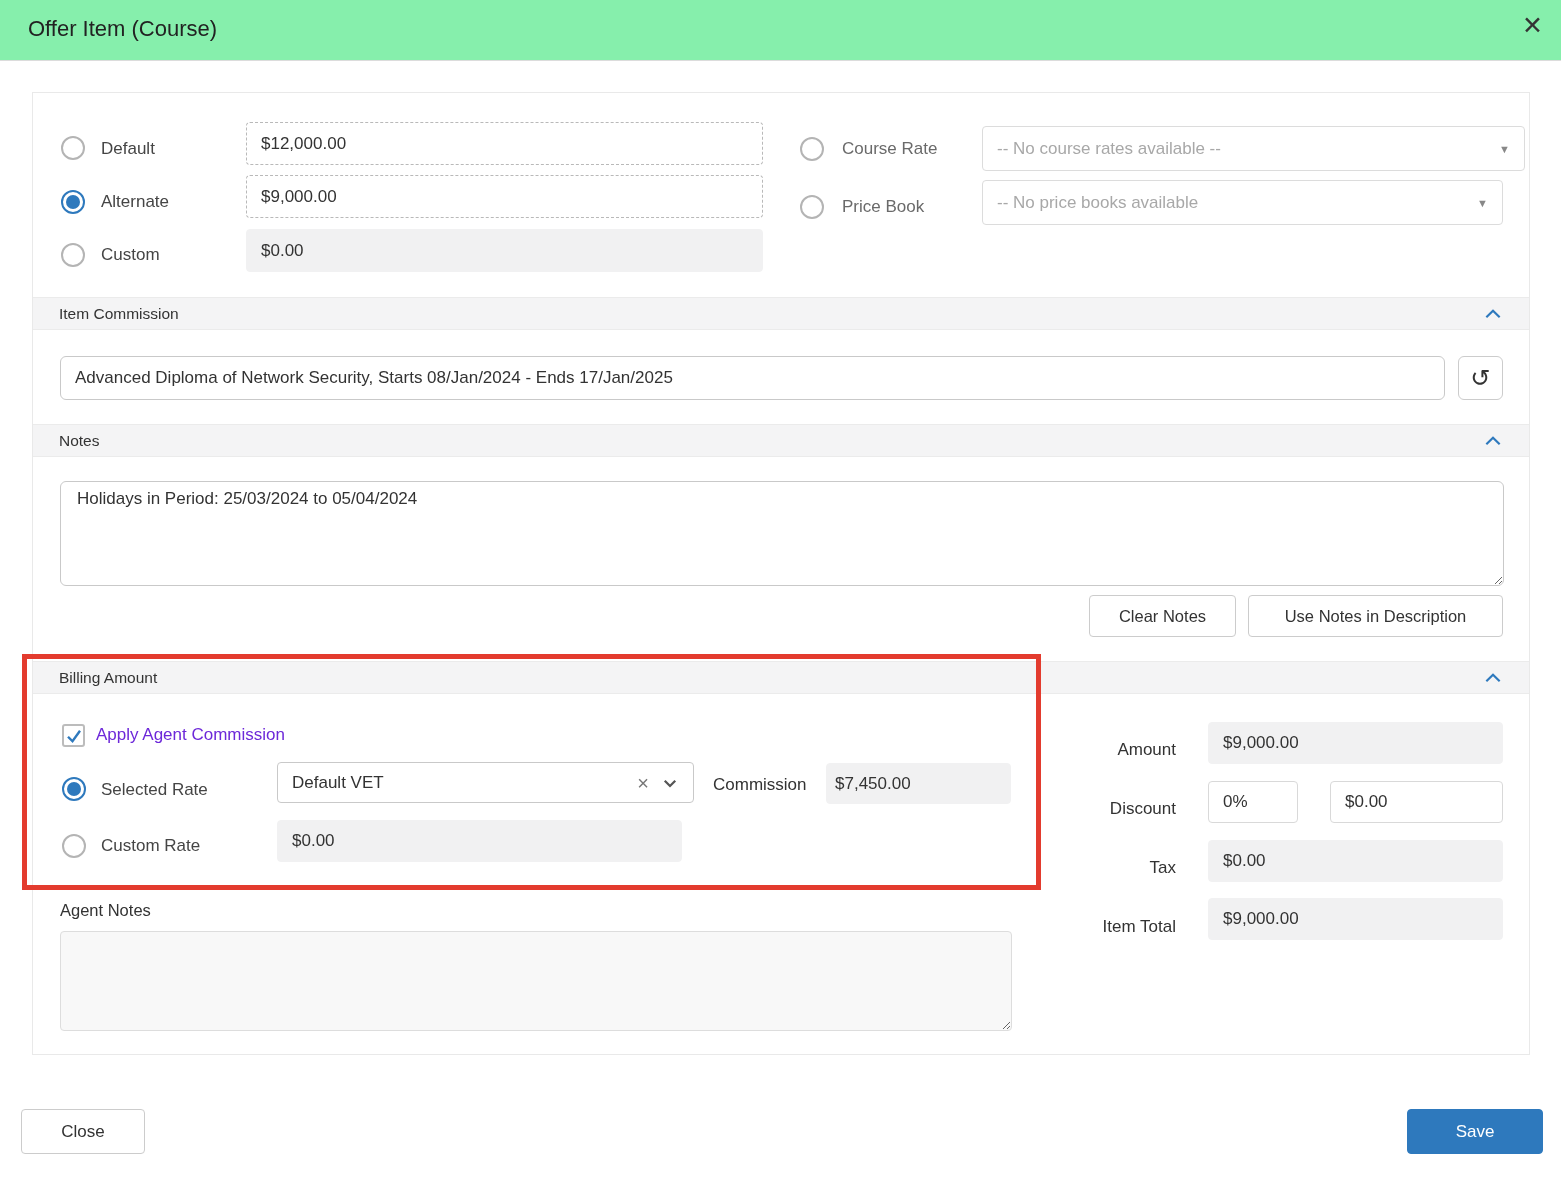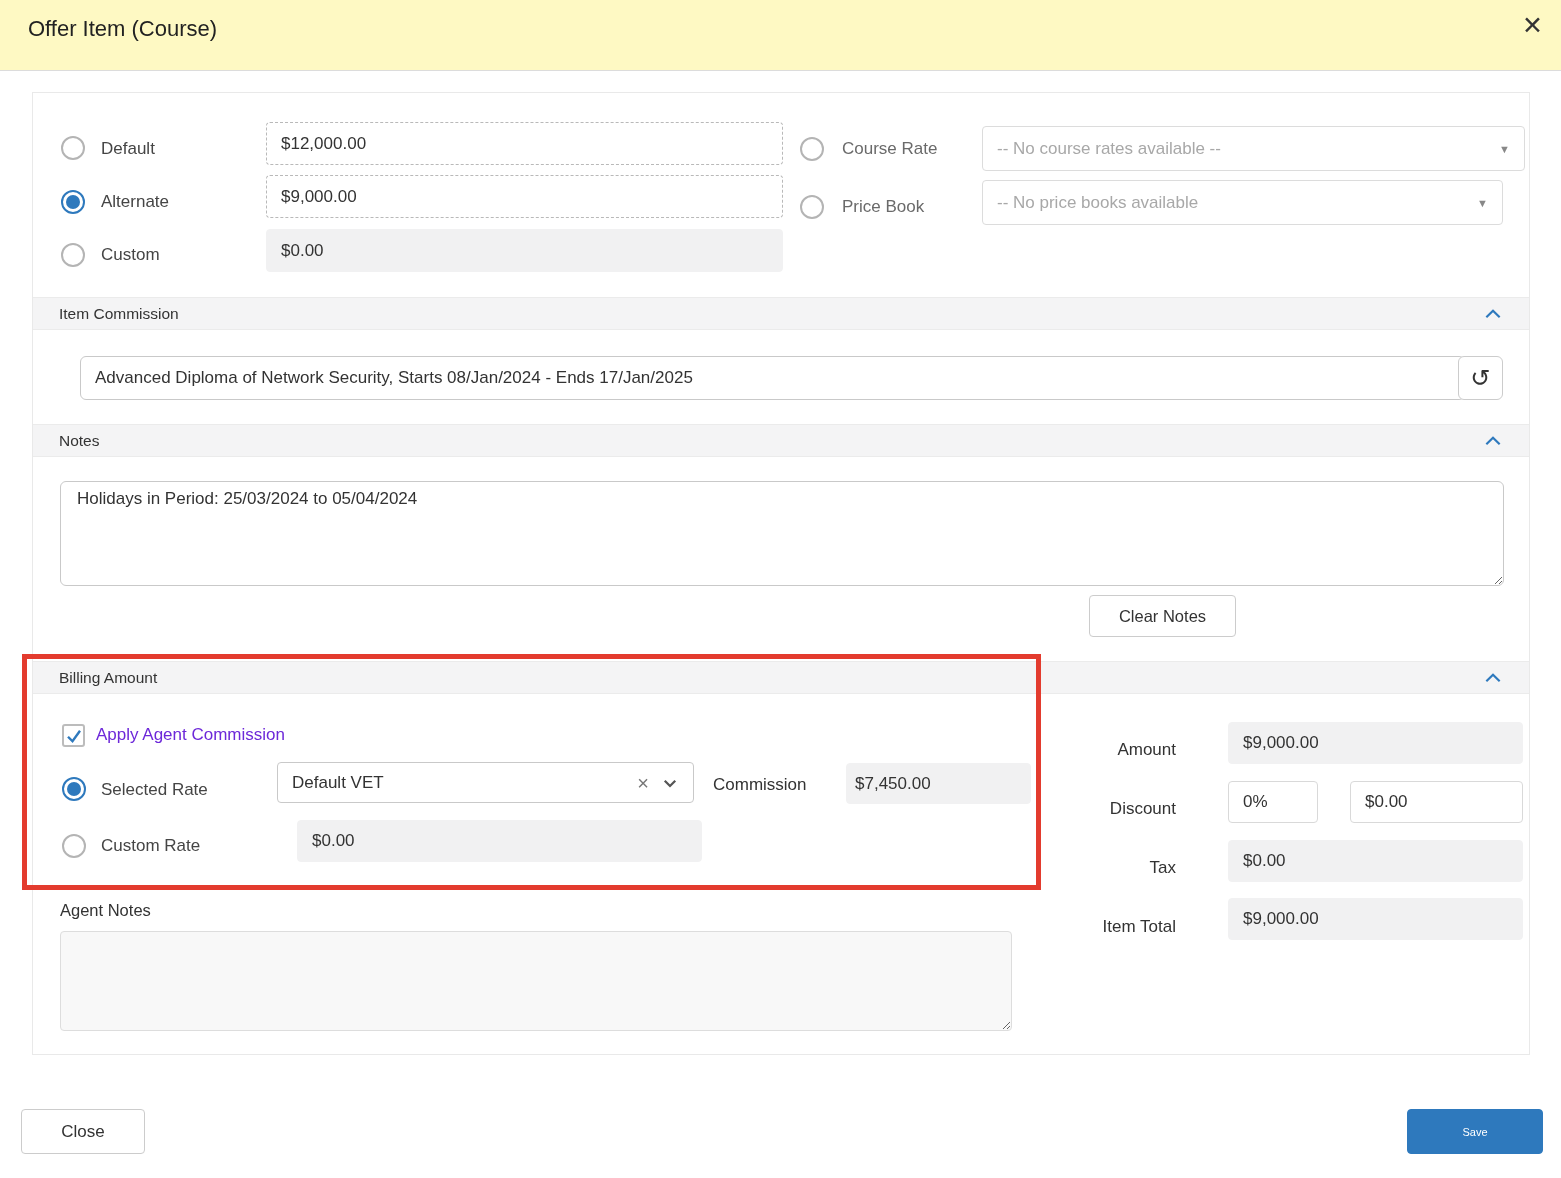--- a/index.html
+++ b/index.html
@@ -1,36 +1,36 @@
 <!DOCTYPE html>
 <html style="--accent: #2e79bd; --highlight: #e33b2e;"><head>
 <meta charset="utf-8">
 <style>
   html,body { margin:0; padding:0; background:#fff; }
   .page { position:relative; width:1561px; height:1178px; background:#fff;
           font-family:"Liberation Sans","DejaVu Sans",sans-serif; color:#333; overflow:hidden; }
 
-  .titlebar { position:absolute; left:0; top:0; width:100%; height:71px;
-              border-bottom:1px solid #dcdcdc; box-sizing:border-box; background:#fef9c3; }
+  .titlebar { position:absolute; left:0; top:0; width:100%; height:61px;
+              border-bottom:1px solid #dcdcdc; box-sizing:border-box; background:#86efac; }
   .title { position:absolute; left:28px; top:16px; font-size:22px; color:#222; }
   .close { position:absolute; right:18px; top:13px; font-size:25px; color:#333; cursor:pointer; line-height:1; }
 
   .panel { position:absolute; left:32px; top:92px; width:1498px; height:963px;
            border:1px solid #e9e9e9; box-sizing:border-box; }
 
   .radio { position:absolute; width:24px; height:24px; border:2px solid #b4b4b4; border-radius:50%;
            background:#fff; box-sizing:border-box; cursor:pointer; }
   .radio.sel { border-color:var(--accent,#2e79bd); }
   .radio.sel::after { content:""; position:absolute; left:3px; top:3px; right:3px; bottom:3px;
                       background:var(--accent,#2e79bd); border-radius:50%; }
 
   .lbl { position:absolute; font-size:17px; color:#454545; white-space:nowrap; }
 
   .inp { position:absolute; font-family:inherit; font-size:17px; color:#333; padding:0 14px;
-         box-sizing:border-box; border-radius:4px; outline:none;margin-left:20px; }
+         box-sizing:border-box; border-radius:4px; outline:none; }
   .inp.dashed { border:1px dashed #b9b9b9; background:#fff; }
   .inp.grey { border:1px solid #f1f1f2; background:#f1f1f2; }
   .inp.white { border:1px solid #d9d9d9; background:#fff; }
   .inp.outline { border:1px solid #c9c9c9; background:#fff; border-radius:6px; }
 
   .select { position:absolute; display:flex; align-items:center; padding:0 14px; box-sizing:border-box;
             border:1px solid #dcdcdc; border-radius:4px; background:#fff; font-size:17px; cursor:pointer; }
   .ph { color:#a8a8a8; flex:1; white-space:nowrap; overflow:hidden; }
   .caret { color:#888; font-size:11px; margin-left:8px; }
   .selval { flex:1; color:#333; }
@@ -40,21 +40,21 @@
   .sect { position:absolute; left:33px; width:1496px; height:33px; background:#f4f4f5;
           border-top:1px solid #ebebeb; border-bottom:1px solid #ebebeb; box-sizing:border-box;
           display:flex; align-items:center; justify-content:space-between; padding:0 26px; font-size:15.5px; color:#333; }
   .chev { width:20px; height:20px; stroke:var(--accent,#2e79bd); stroke-width:2.6; fill:none; cursor:pointer; }
 
   .btn { position:absolute; display:flex; align-items:center; justify-content:center;
          border:1px solid #ccc; border-radius:4px; background:#fff; font-size:16.5px; color:#333;
          cursor:pointer; box-sizing:border-box; }
   .btn-primary { position:absolute; display:flex; align-items:center; justify-content:center;
                  background:var(--accent,#2e79bd); border:1px solid var(--accent,#2e79bd);
-                 border-radius:4px; color:#fff; font-size:11px; cursor:pointer; box-sizing:border-box; }
+                 border-radius:4px; color:#fff; font-size:17px; cursor:pointer; box-sizing:border-box; }
 
   .ta { position:absolute; font-family:inherit; font-size:17px; color:#333; padding:7px 16px;
         box-sizing:border-box; border:1px solid #c9c9c9; border-radius:6px; resize:both; outline:none; background:#fff; }
   .ta.grey { background:#f8f8f8; border:1px solid #ddd; border-radius:4px; }
 
   .checkbox { position:absolute; width:23px; height:23px; border:2px solid #bcbcbc; border-radius:3px;
               background:#fff; box-sizing:border-box; display:flex; align-items:center; justify-content:center; cursor:pointer; }
   .checkbox svg { width:18px; height:18px; stroke:var(--accent,#2e79bd); stroke-width:3.2; fill:none; }
 
   .tlabel { position:absolute; width:140px; text-align:right; font-size:17px; color:#333; }
@@ -114,20 +114,21 @@
   </div>
 
   <div class="sect" style="top:424px">
     <span>Notes</span>
     <svg class="chev" viewBox="0 0 24 24">
         <polyline points="4,16 12,8 20,16"></polyline>
       </svg>
   </div>
   <textarea class="ta" style="left: 60px; top: 481px; width: 1444px; height: 105px;">Holidays in Period: 25/03/2024 to 05/04/2024</textarea>
   <div class="btn" style="left:1089px;top:595px;width:147px;height:42px">Clear Notes</div>
+  <div class="btn" style="left:1248px;top:595px;width:255px;height:42px">Use Notes in Description</div>
 
   <div class="sect" style="top:661px">
     <span>Billing Amount</span>
     <svg class="chev" viewBox="0 0 24 24">
         <polyline points="4,16 12,8 20,16"></polyline>
       </svg>
   </div>
 
   <span class="checkbox" style="left:62px;top:724px">
     <svg viewBox="0 0 24 24">

